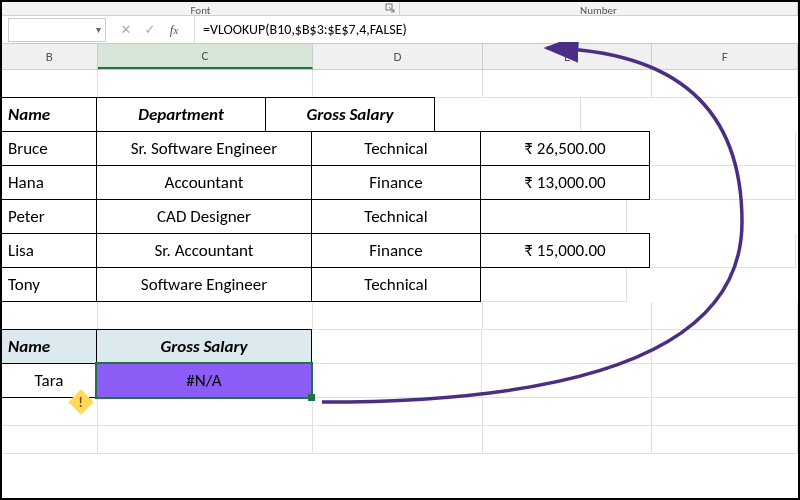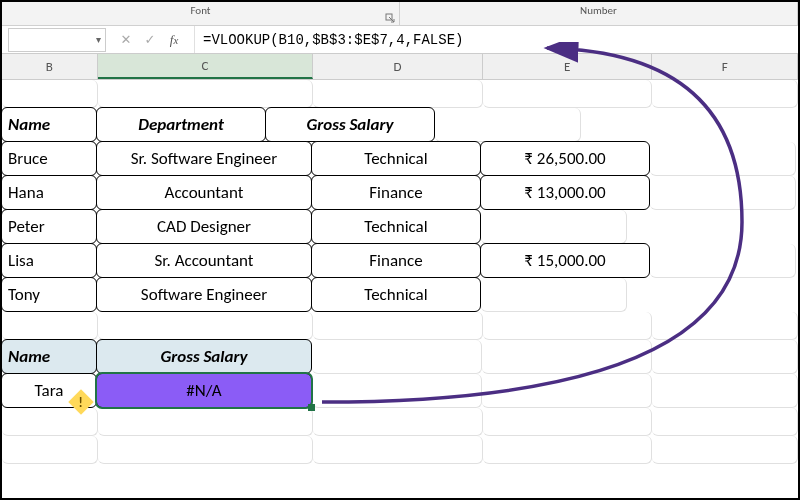--- a/index.html
+++ b/index.html
@@ -1,45 +1,45 @@
 <!DOCTYPE html>
 <html><head>
   <meta charset="utf-8">
   <style>
     * { box-sizing: border-box; margin: 0; padding: 0; }
     body { font-family: Calibri, Arial, sans-serif; font-size: 14px; background: #fff; width: 800px; height: 500px; overflow: hidden; position: relative; border: 2px solid #000; }
     
-    .ribbon-groups { display: flex; height: 24px; border-bottom: 1px solid #d0d0d0; background: #f3f3f3; }
+    .ribbon-groups { display: flex; height: 14px; border-bottom: 1px solid #d0d0d0; background: #f3f3f3; }
     .ribbon-group { flex: 1; text-align: center; font-size: 11px; color: #555; padding-top: 2px; position: relative; border-right: 1px solid #d0d0d0; }
     .dialog-launcher { position: absolute; right: 4px; bottom: 2px; width: 10px; height: 10px; }
     .dialog-launcher svg { width: 10px; height: 10px; }
     
     .formula-bar { display: flex; height: 28px; border-bottom: 1px solid #ccc; background: #fff; align-items: center; }
     .name-box { width: 98px; height: 24px; border: 1px solid #ccc; margin-left: 6px; display: flex; align-items: center; padding: 0 4px; background: #fff; }
     .name-box-dropdown { margin-left: auto; color: #666; font-size: 10px; }
     .fb-buttons { display: flex; align-items: center; gap: 4px; padding: 0 10px; border-right: 1px solid #e0e0e0; height: 100%; }
     .fb-btn { width: 20px; height: 20px; display: flex; align-items: center; justify-content: center; color: #888; font-size: 13px; }
     .fb-btn.cancel { color: #aaa; }
     .fb-btn.enter { color: #aaa; }
     .fb-btn.fx { font-style: italic; font-family: 'Times New Roman', serif; color: #555; }
-    .formula-input { flex: 1; padding: 0 8px; font-size: 14px; color: #000; font-family: Liberation Mono, monospace; }
+    .formula-input { flex: 1; padding: 0 8px; font-size: 14px; color: #000; }
     
     .grid { display: flex; flex-direction: column; position: relative; }
     .col-headers { display: flex; height: 26px; background: #f0f0f0; border-bottom: 1px solid #ccc; }
     .col-header { text-align: center; font-size: 13px; color: #555; border-right: 1px solid #ccc; display: flex; align-items: center; justify-content: center; }
     .col-header.selected { background: #d8e6d8; border-bottom: 2px solid #217346; }
     .col-B { width: 96px; }
     .col-C { width: 216px; }
     .col-D { width: 170px; }
     .col-E { width: 170px; }
     .col-F { width: 146px; }
     
     .rows { position: relative; }
     .row { display: flex; height: 34px; }
-    .cell { border-right: 1px solid #e0e0e0; border-bottom: 1px solid #e0e0e0; display: flex; align-items: center; padding: 2px 6px; font-size: 17px; background: #fff; border-radius: 6px; }
+    .cell { border-right: 1px solid #e0e0e0; border-bottom: 1px solid #e0e0e0; display: flex; align-items: center; padding: 2px 6px; font-size: 17px; background: #fff; }
     
     .data-cell { border: 1px solid #000 !important; margin: -1px 0 0 -1px; }
     .header-cell { font-weight: bold; font-style: italic; justify-content: center; }
     .center { justify-content: center; }
     .left { justify-content: flex-start; }
     
     .selected-cell { outline: 2px solid #217346; outline-offset: -1px; position: relative; background: #8b5cf6; }
     .fill-handle { position: absolute; right: -4px; bottom: -4px; width: 7px; height: 7px; background: #217346; }
     
     .lookup-header { background: #dce9ef !important; }

